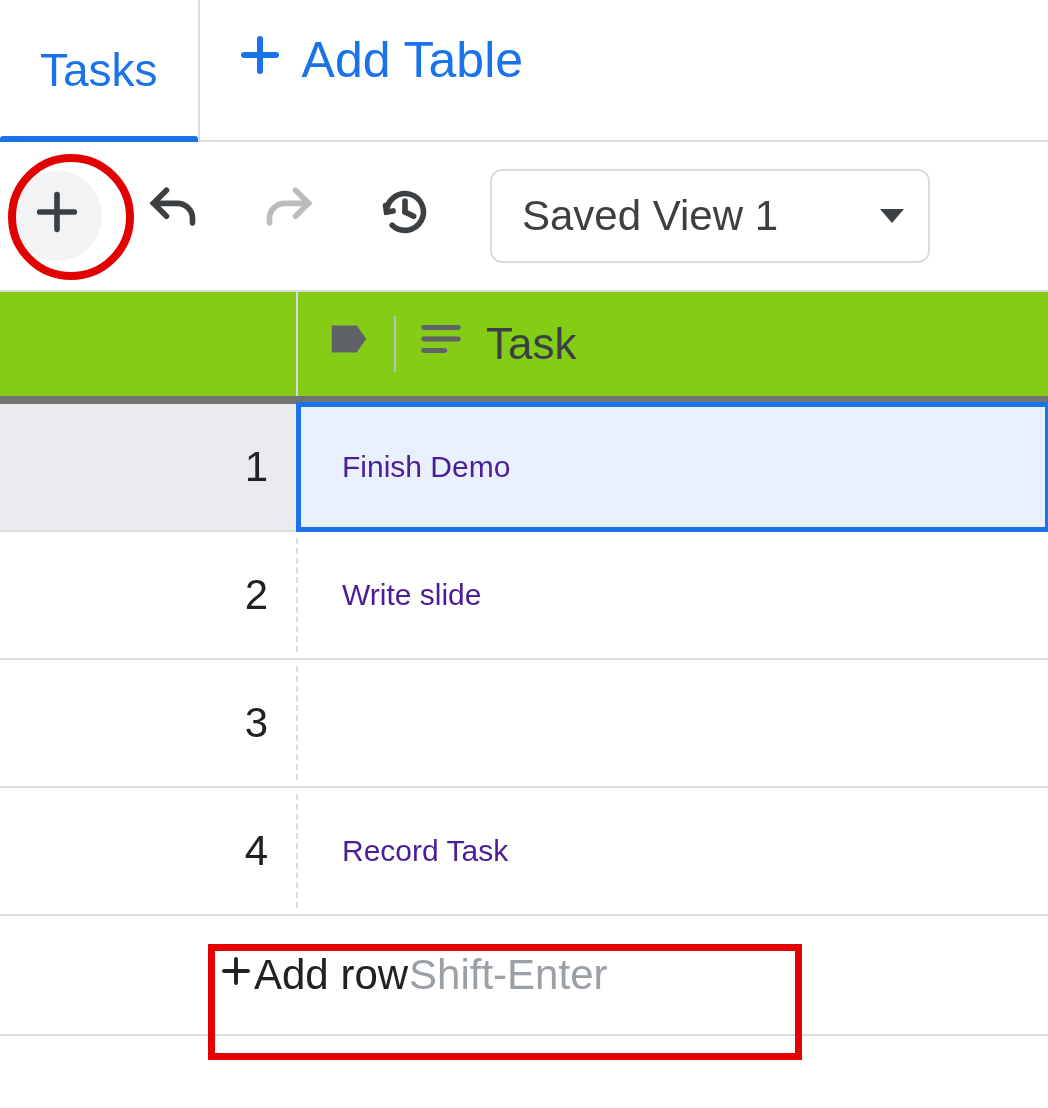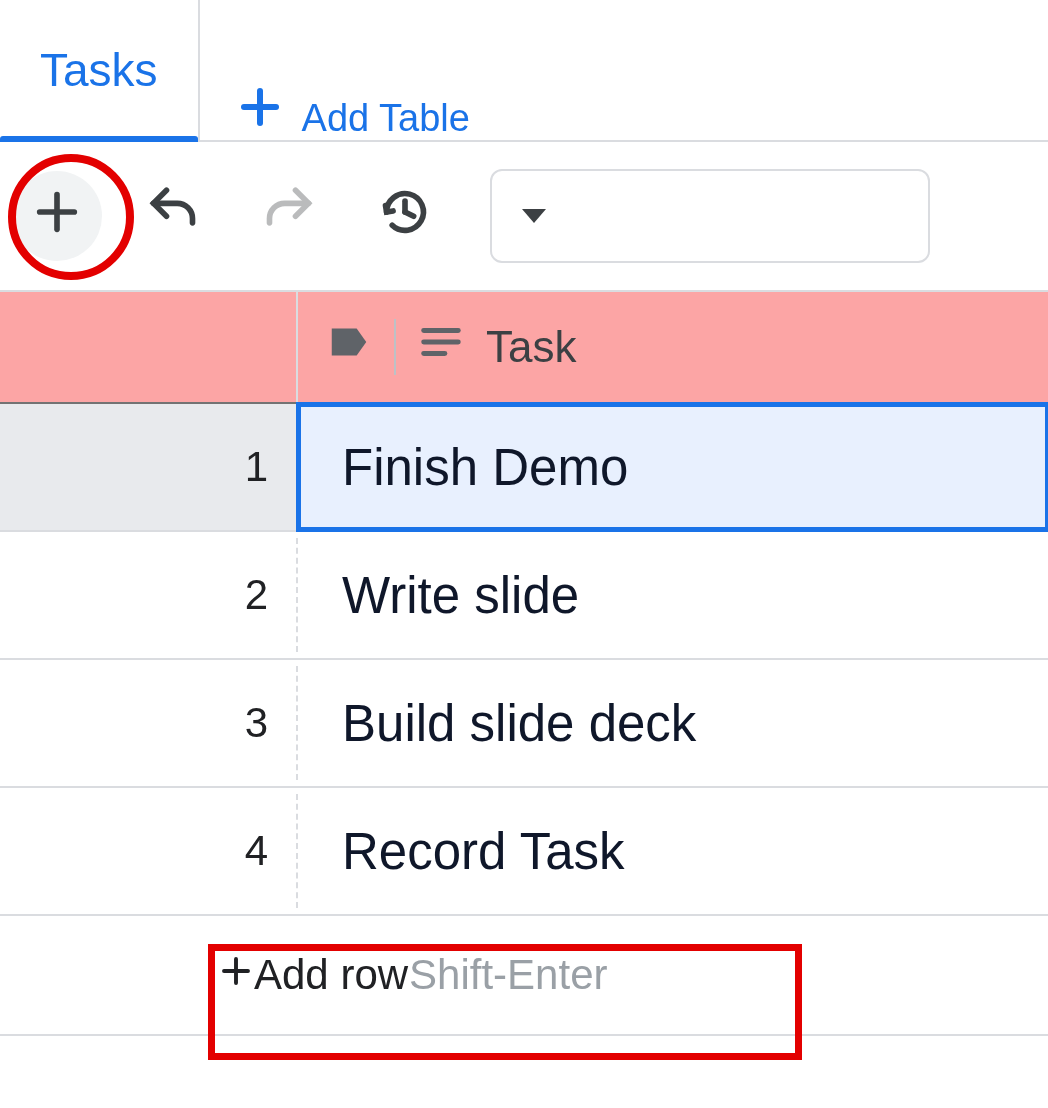--- a/index.html
+++ b/index.html
@@ -36,27 +36,28 @@
     .tab.active::after {
       content: "";
       position: absolute;
       left: 0; right: 0; bottom: -2px;
       height: 6px;
       background: #1a73e8;
       border-radius: 3px 3px 0 0;
     }
     .add-table-btn {
       display: flex;
-      align-items: flex-end;
+      align-items: flex-start;
       gap: 18px;
       padding: 0 36px;
       color: #1a73e8;
-      font-size: 38px;
+      font-size: 50px;
       font-weight: 500;
       cursor: pointer;
+      margin-top: 31px;
     }
     .add-table-btn svg { width: 48px; height: 48px; }
 
     
     .toolbar-row {
       display: flex;
       align-items: center;
       height: 150px;
       gap: 26px;
       padding: 0 0 0 12px;
@@ -105,22 +106,22 @@
       cursor: pointer;
       min-width: 440px;
       justify-content: space-between;
     }
     .view-dropdown .caret { width: 0; height: 0; border-left: 12px solid transparent; border-right: 12px solid transparent; border-top: 14px solid #3c4043; }
 
     
     .table-header {
       display: flex;
       height: 112px;
-      background: #fca5a5;
-      border-bottom: 2px solid #737373;
+      background: #84cc16;
+      border-bottom: 8px solid #737373;
       align-items: stretch;
     }
     .row-index-col {
       width: 298px;
       flex-shrink: 0;
       border-right: 2px solid #dadce0;
       display: flex;
       align-items: center;
       justify-content: flex-end;
       padding-right: 30px;
@@ -159,22 +160,22 @@
       bottom: 6px;
       border-right: 2px dashed #dadce0;
     }
     .data-row.selected { background: #e8f0fe; }
     .data-row.selected .row-index-col { background: #e8eaed; }
     .data-cell {
       flex: 1;
       display: flex;
       align-items: center;
       padding-left: 44px;
-      font-size: 51px;
-      color: #0f172a;
+      font-size: 30px;
+      color: #4c1d95;
       position: relative;
     }
     .data-row.selected .data-cell {
       outline: 5px solid #1a73e8;
       outline-offset: -3px;
     }
 
     
     .add-row {
       display: flex;
@@ -253,20 +254,21 @@
     <span>
       <svg viewBox="0 0 24 24" fill="none" stroke="#3c4043" stroke-width="2.6" stroke-linecap="round">
         <path d="M3.5 12 a8.5 8.5 0 1 1 2.6 6.1"></path>
           <polyline points="3 9 3.5 12 6.5 11.5"></polyline>
         <line x1="12" y1="7" x2="12" y2="12"></line>
           <line x1="12" y1="12" x2="16" y2="14"></line>
       </svg>
     </span>
   </div>
   <div class="view-dropdown">
+    <span>Saved View 1</span>
     <span class="caret"></span>
   </div>
 </div>
 
 <div class="red-circle-highlight"></div>
 
 <div class="table-header">
   <div class="row-index-col"></div>
   <div class="task-header-cell">
     <span class="chev">
@@ -294,23 +296,20 @@
       </div>
     </div>
     <div class="data-row">
       <div class="row-index-col">2</div>
       <div class="data-cell">
         <span>Write slide</span>
       </div>
     </div>
     <div class="data-row">
       <div class="row-index-col">3</div>
-      <div class="data-cell">
-        <span>Build slide deck</span>
-      </div>
     </div>
     <div class="data-row">
       <div class="row-index-col">4</div>
       <div class="data-cell">
         <span>Record Task</span>
       </div>
     </div>
   </div>
 
 <div class="add-row">

